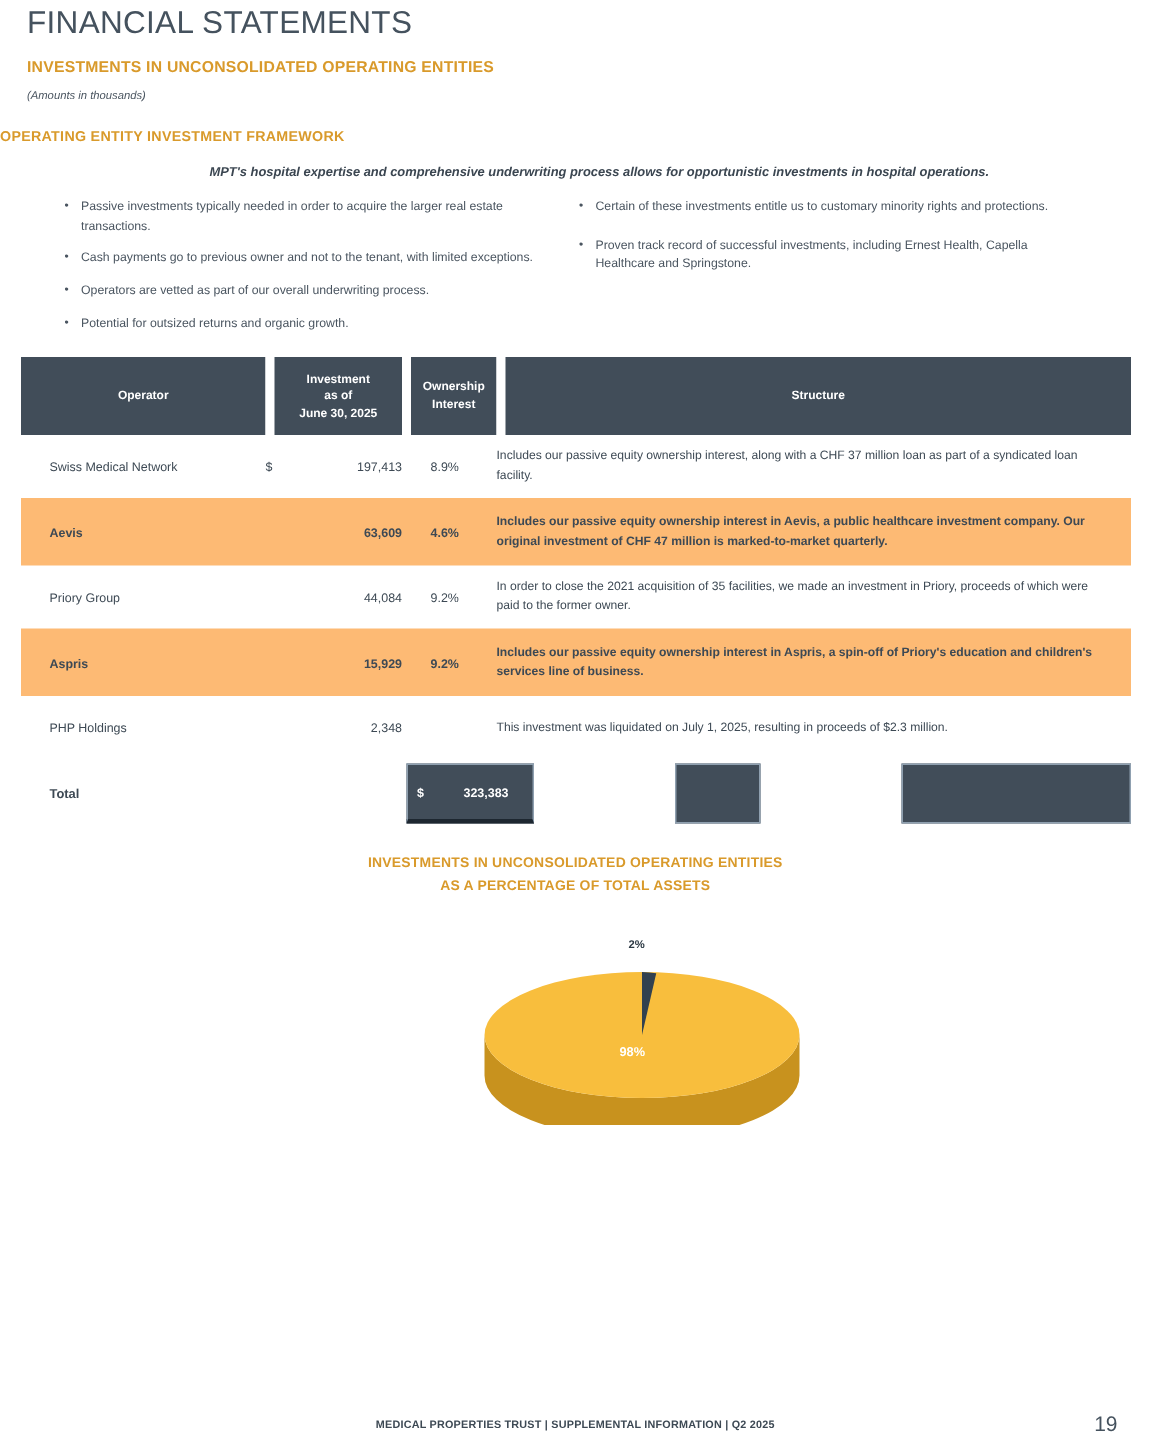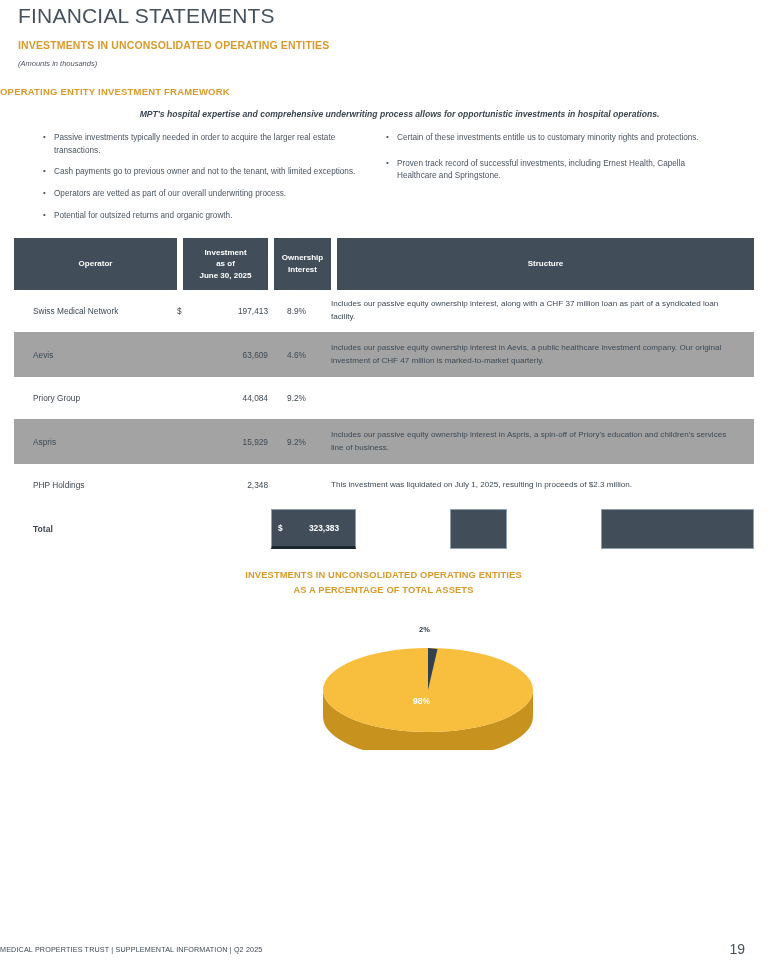--- a/index.html
+++ b/index.html
@@ -125,21 +125,21 @@
   .th-gap       { width: 6px; background: #ffffff; }
   .th-invest    { width: 85px; }
   .th-own       { width: 57px; }
   .th-structure { flex: 1; }
 
   .trow {
     display: flex;
     align-items: center;
     box-sizing: border-box;
   }
-  .trow.shaded { background: #a3a3a3; }
+  .trow.shaded { background: #fdba74; font-weight: bold; }
   .c-operator {
     width: 163px;
     padding-left: 19px;
     box-sizing: border-box;
     font-size: 8.3px;
     color: #3d4954;
   }
   .c-dollar {
     width: 26px;
     font-size: 8.3px;
@@ -254,23 +254,23 @@
     font-weight: bold;
     color: #2b3843;
   }
 
   
   .footer-text {
     position: absolute;
     left: 0;
     top: 945px;
     width: 767px;
-    text-align: left;
+    text-align: center;
     font-size: 7.2px;
-    font-weight: normal;
+    font-weight: bold;
     letter-spacing: 0.15px;
     color: #3d4954;
   }
   .page-number {
     position: absolute;
     right: 22px;
     top: 941px;
     font-size: 14px;
     color: #45525e;
   }
@@ -334,20 +334,21 @@
     <div class="c-amount">63,609</div>
     <div class="c-own">4.6%</div>
     <div class="c-structure">Includes our passive equity ownership interest in Aevis, a public healthcare investment company.  Our original investment of CHF 47 million is marked-to-market quarterly.</div>
   </div>
 
   <div class="trow row-h-std">
     <div class="c-operator">Priory Group</div>
     <div class="c-dollar"></div>
     <div class="c-amount">44,084</div>
     <div class="c-own">9.2%</div>
+    <div class="c-structure">In order to close the 2021 acquisition of 35 facilities, we made an investment in Priory, proceeds of which were paid to the former owner.</div>
   </div>
 
   <div class="trow row-h-tall shaded">
     <div class="c-operator">Aspris</div>
     <div class="c-dollar"></div>
     <div class="c-amount">15,929</div>
     <div class="c-own">9.2%</div>
     <div class="c-structure">Includes our passive equity ownership interest in Aspris, a spin-off of Priory's education and children's services line of business.</div>
   </div>
 

